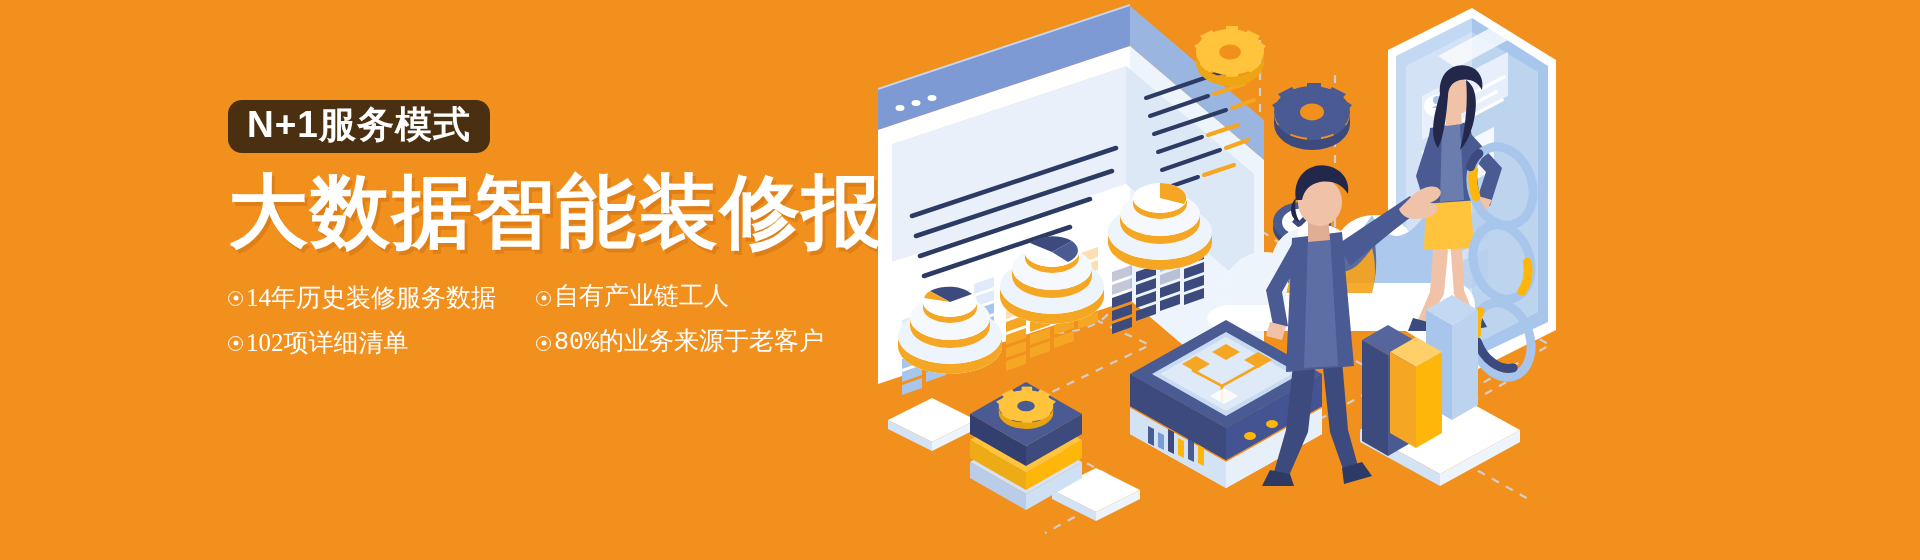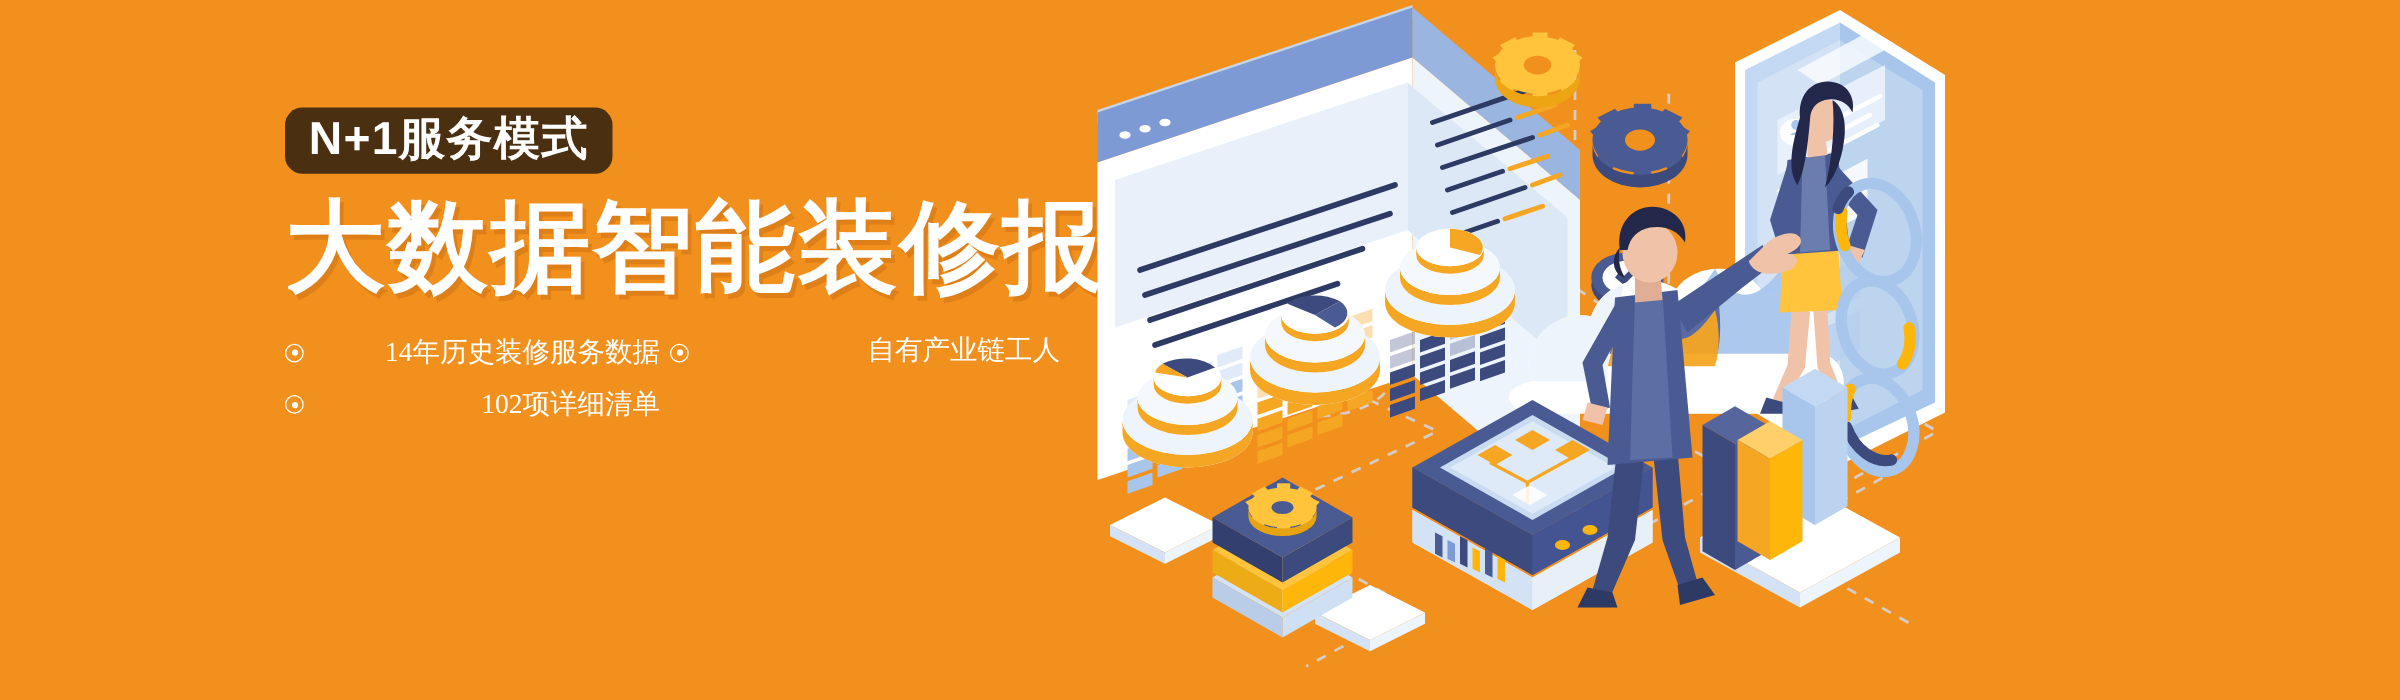--- a/index.html
+++ b/index.html
@@ -8,21 +8,21 @@
     background:#f2901e;
     font-family:"Liberation Sans", sans-serif;
     position:relative;
   }
   #banner {
     position:absolute; left:0; top:0; width:1920px; height:560px;
     background:#f2901e; overflow:hidden;
   }
 
   
-  .copy { position:absolute; left:228px; top:86px; width:760px; }
+  .copy { position:absolute; left:228px; top:100px; width:760px; }
 
   .badge {
     display:inline-block;
     background:#4a2f10;
     color:#ffffff;
     font-family:"Liberation Sans", sans-serif;
     font-size:37px;
     font-weight:bold;
     letter-spacing:1px;
     padding:5px 19px 9px 19px;
@@ -48,24 +48,24 @@
     display:grid;
     grid-template-columns:300px auto;
     grid-auto-rows:auto;
     column-gap:8px;
     row-gap:14px;
     width:620px;
   }
   .bullet {
     color:#ffffff;
     font-family:"Liberation Serif", serif;
-    font-size:22px;
+    font-size:25px;
     line-height:1.25;
     white-space:nowrap;
-    display:flex; align-items:center; gap:3px;justify-content:space-between;
+    display:flex; align-items:center; gap:3px;
   }
   .b-col1 { grid-column:1; }
   .b-col2 { grid-column:2;font-family:Liberation Mono, monospace; }
   .dot-icon {
     display:inline-block; width:15px; height:15px; flex:0 0 15px;
     border:1.6px solid #ffffff; border-radius:50%;
     position:relative; top:1px;
   }
   .dot-icon::after {
     content:""; position:absolute; left:50%; top:50%;
@@ -93,20 +93,24 @@
         <span class="dot-icon"></span>
         <span>14年历史装修服务数据</span>
       </div>
       <div class="bullet b-col2">
         <span class="dot-icon"></span>
         <span>自有产业链工人</span>
       </div>
       <div class="bullet b-col1">
         <span class="dot-icon"></span>
         <span>102项详细清单</span>
+      </div>
+      <div class="bullet b-col2">
+        <span class="dot-icon"></span>
+        <span>80%的业务来源于老客户</span>
       </div>
     </div>
   </div>
 
   <div id="art">
     <svg viewBox="0 0 1090 560" xmlns="http://www.w3.org/2000/svg">
       <defs>
         <clipPath id="clipScreen">
           <polygon points="60,80 300,10 430,120 190,250"></polygon>
         </clipPath>

